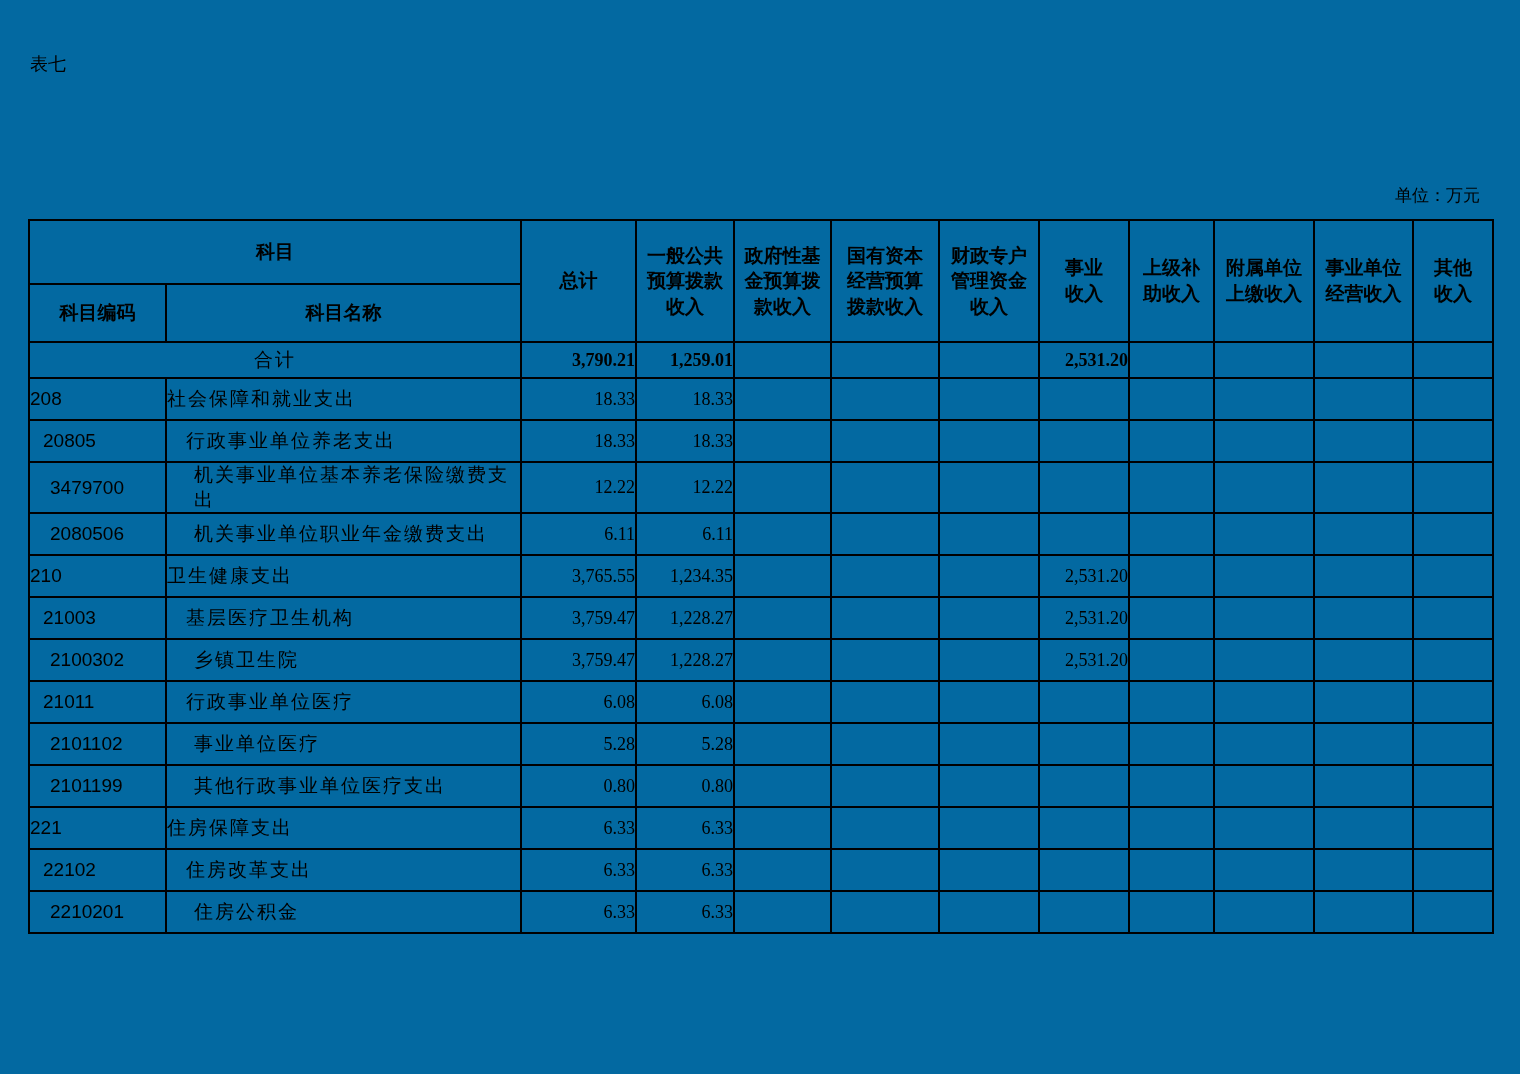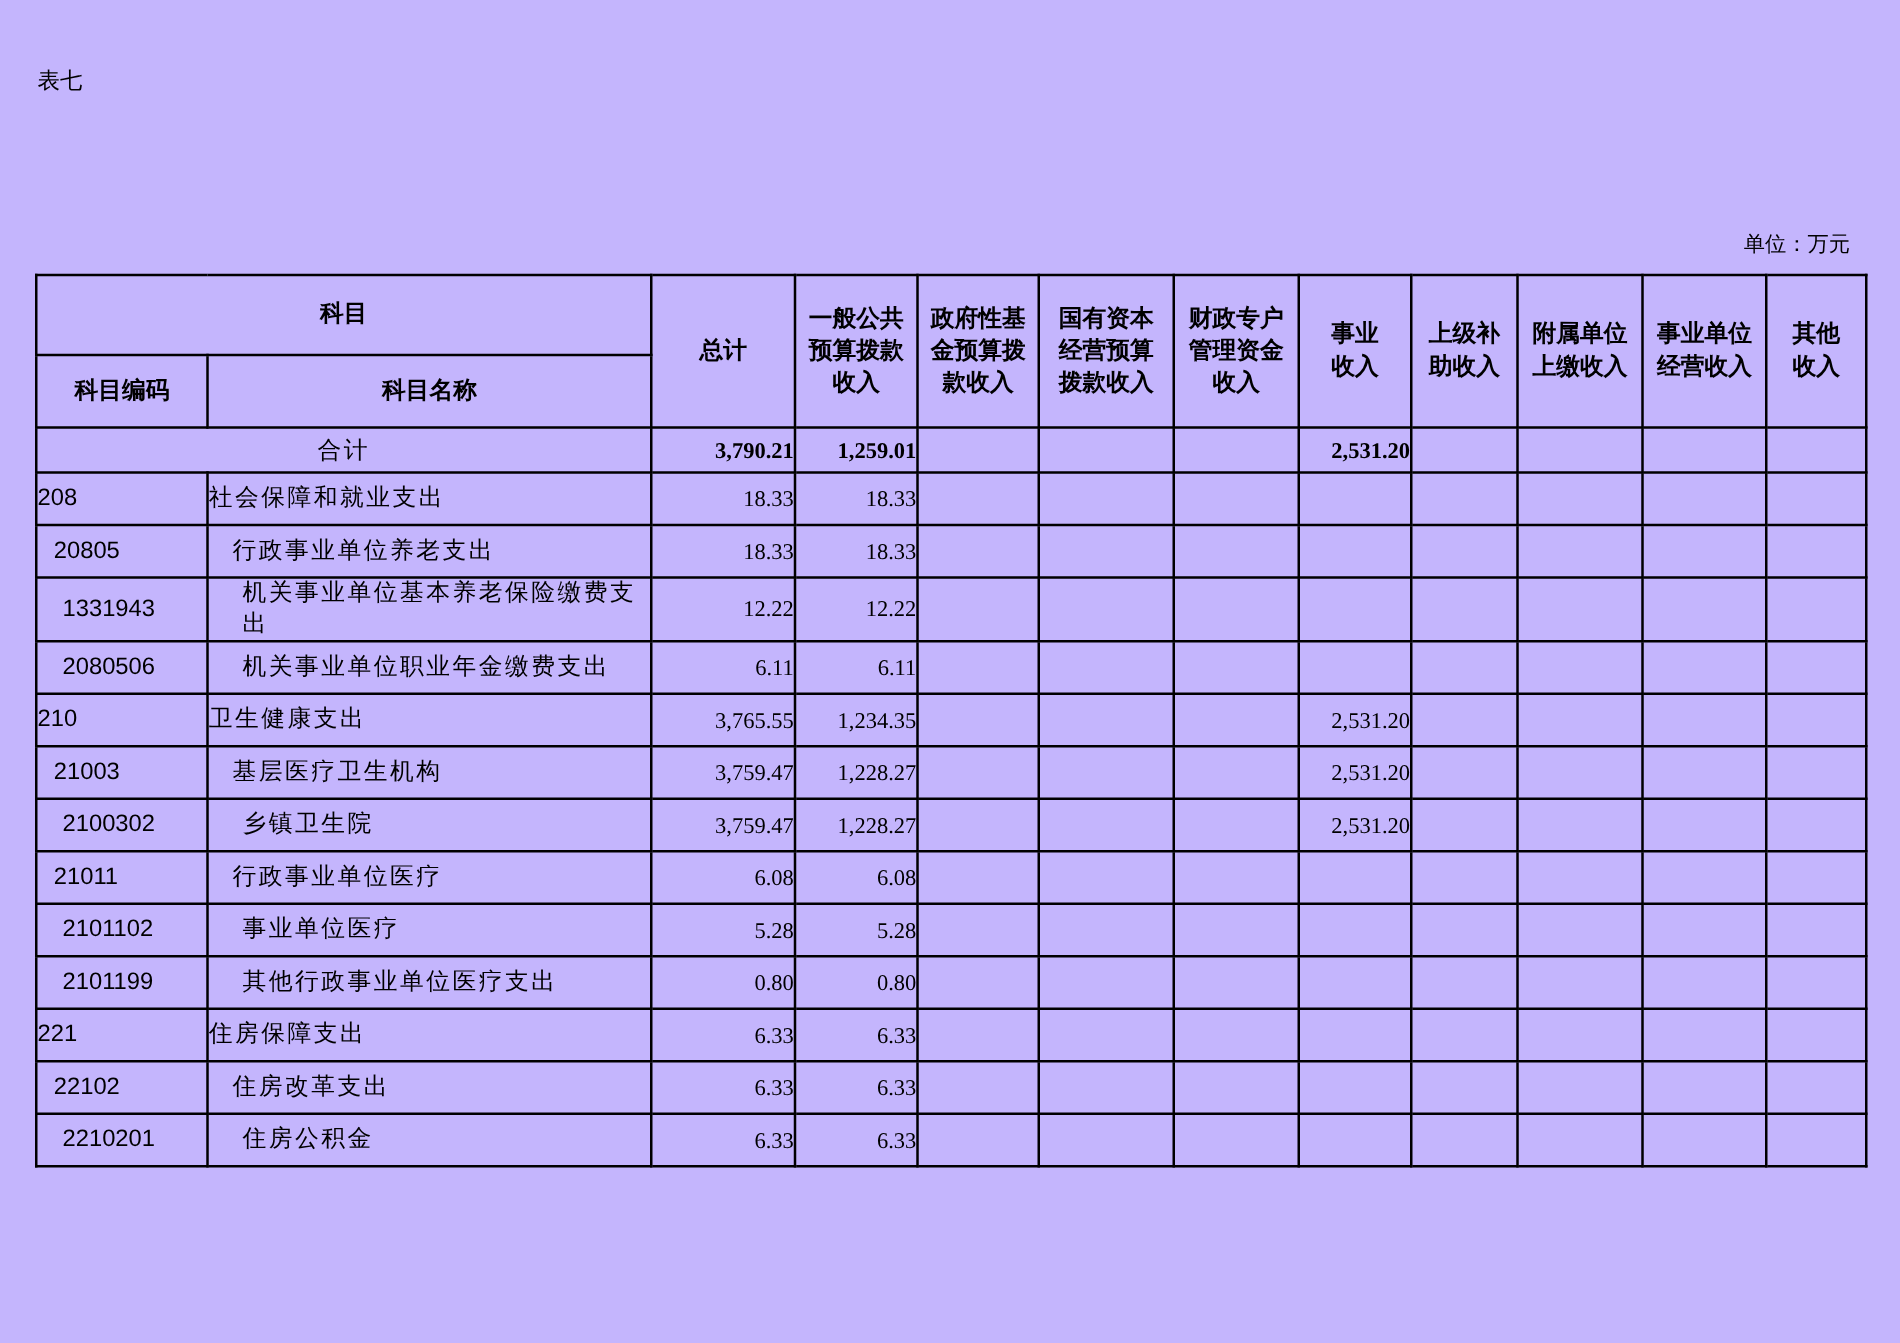--- a/index.html
+++ b/index.html
@@ -1,17 +1,17 @@
 <!DOCTYPE html>
 <html><head>
 <meta charset="utf-8">
 <style>
   html,body{margin:0;padding:0;background:#ffffff;}
   body{width:1520px;height:1074px;position:relative;font-family:"Liberation Sans",sans-serif;color:#000;}
-  .page{position:relative;width:1520px;height:1074px;background:#c4b5fd;overflow:hidden;}
+  .page{position:relative;width:1520px;height:1074px;background:#0369a1;overflow:hidden;}
   .table-label{position:absolute;left:30px;top:52px;font-family:"Liberation Serif",serif;font-size:18px;}
   .doc-title{position:absolute;left:0;width:1520px;top:104px;margin:0;text-align:center;
              font-family:"Liberation Serif",serif;font-size:26px;font-weight:bold;letter-spacing:1px;}
   .unit-label{position:absolute;left:16px;width:1464px;top:184px;text-align:right;
               font-family:"Liberation Serif",serif;font-size:17px;}
   table.income{position:absolute;left:28px;top:219px;width:1464px;border-collapse:collapse;table-layout:fixed;}
   table.income th,table.income td{border:2px solid #000;padding:0;vertical-align:middle;overflow:hidden;}
   thead th{font-family:"Liberation Sans",sans-serif;font-size:19px;font-weight:bold;
            text-align:center;white-space:pre-line;line-height:1.35;}
   tr.hrow1{height:64px;}
@@ -126,21 +126,21 @@
       <td class="num"></td>
       <td class="num"></td>
       <td class="num"></td>
       <td class="num"></td>
       <td class="num"></td>
       <td class="num"></td>
       <td class="num"></td>
     </tr>
 
     <tr class="data-row">
-      <td class="code ind2">1331943</td>
+      <td class="code ind2">3479700</td>
       <td class="name ind2">机关事业单位基本养老保险缴费支出</td>
       <td class="num">12.22</td>
       <td class="num">12.22</td>
       <td class="num"></td>
       <td class="num"></td>
       <td class="num"></td>
       <td class="num"></td>
       <td class="num"></td>
       <td class="num"></td>
       <td class="num"></td>

